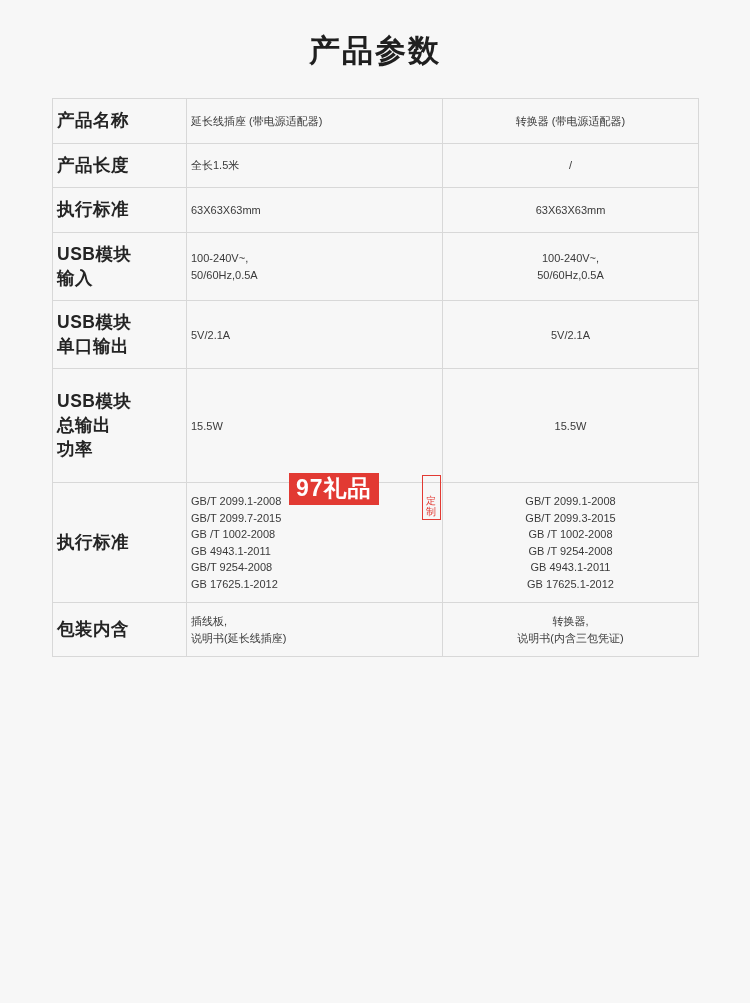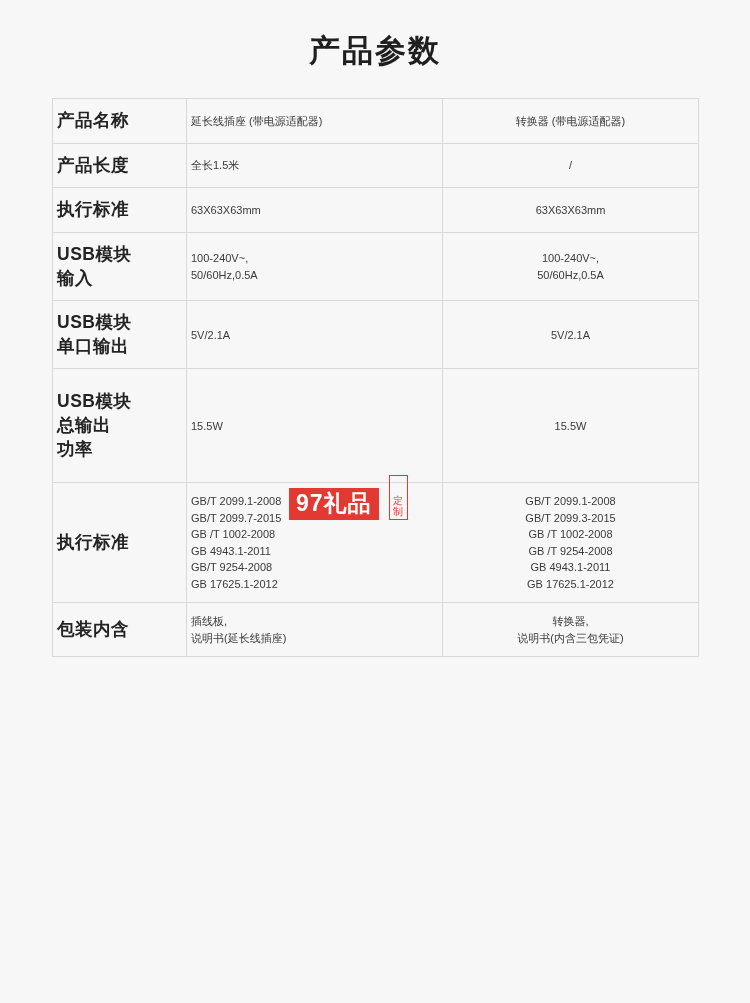--- a/index.html
+++ b/index.html
@@ -64,22 +64,23 @@
   td.val.colA { width: 256px; }
   td.val.colB { width: 256px; text-align: center; }
   .multiline { white-space: pre-line; }
 
   
   .watermark {
     position: absolute;
     left: 289px;
     top: 473px;
     display: flex;
-    align-items: flex-end;
+    align-items: flex-start;
     pointer-events: none;
+    gap: 33px;
   }
   .wm-main {
     background: #e23a33;
     color: #ffffff;
     font-size: 23px;
     font-weight: bold;
     padding: 3px 7px 4px 7px;
     letter-spacing: 1px;
     line-height: 1.1;
     font-family: "Liberation Sans", sans-serif;

